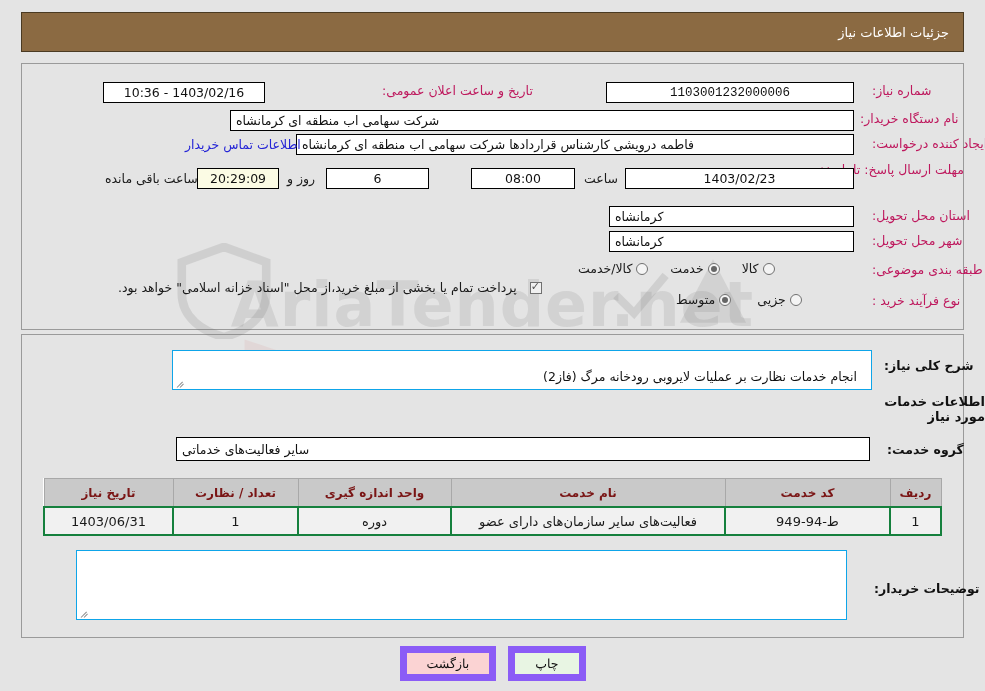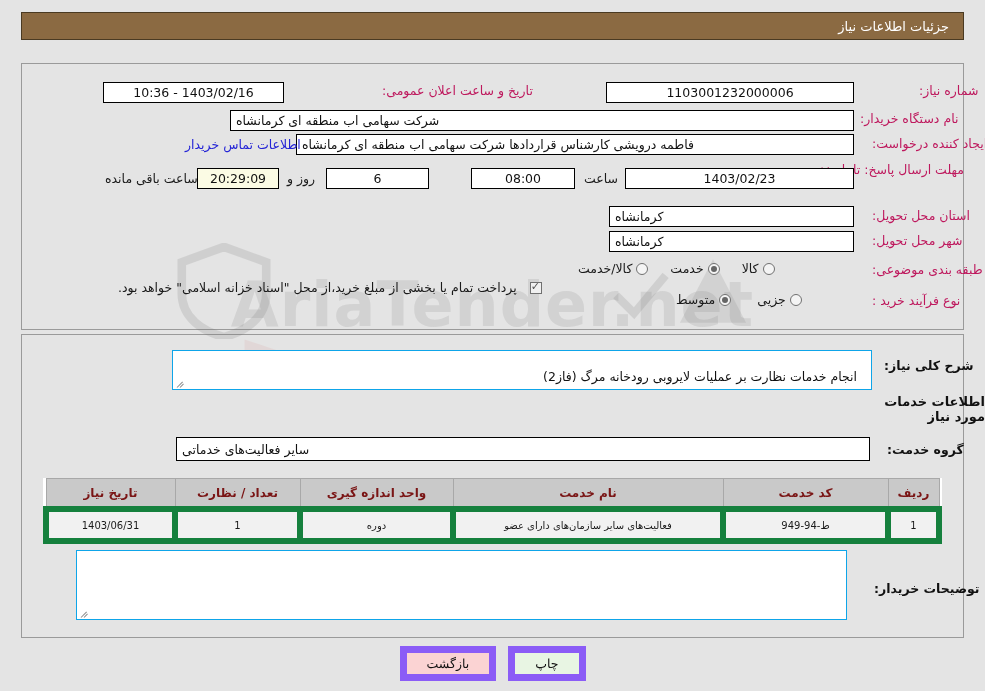--- a/index.html
+++ b/index.html
@@ -61,21 +61,21 @@
     position: absolute;
     left: 676px; top: 255px;
     width: 74px; height: 72px;
     opacity: .20;
   }
 
   
   .titlebar {
     position: absolute;
     left: 21px; top: 12px;
-    width: 943px; height: 28px;
+    width: 943px; height: 40px;
     background: #8b6a42;
     border: 1px solid #4a3a22;
     box-sizing: border-box;
     display: flex;
     align-items: center;
     justify-content: flex-start;
     padding-right: 14px;
     z-index: 2;
   }
   .titlebar .t {
@@ -231,23 +231,23 @@
     color: #7a1515;
     font-size: 12px;
     font-weight: bold;
     height: 27px;
     padding: 0 6px;
     text-align: center;
     white-space: nowrap;
   }
   table.grid td {
     background: #f1f1f1;
-    border: 6px solid #15803d;
+    border: 2px solid #15803d;
     color: #1a1a1a;
-    font-size: 10px;
+    font-size: 13px;
     height: 26px;
     padding: 0 6px;
     text-align: center;
     white-space: nowrap;
   }
 
   
   .btnrow {
     position: absolute;
     left: 0; top: 646px;
@@ -289,29 +289,29 @@
   </svg>
   <div class="wm-text">AriaTender.net</div>
 </div>
 
 <div class="titlebar">
   <span class="t">جزئیات اطلاعات نیاز</span>
 </div>
 
 <div class="panel" id="panel-top"></div>
 
-<div class="row" style="left:919px; top:83px; z-index:6;">
+<div class="row" style="left:872px; top:83px; z-index:6;">
   <span class="lbl">شماره نیاز:</span>
 </div>
-<div class="fld center" style="position:absolute; left:606px; top:82px; width:248px; z-index:6;">1103001232000006</div>
+<div class="fld center" style="position:absolute; left:606px; top:82px; width:248px; z-index:6;font-family:Liberation Mono, monospace;">1103001232000006</div>
 
 <div class="row" style="left:382px; top:83px; z-index:6;">
   <span class="lbl">تاریخ و ساعت اعلان عمومی:</span>
 </div>
-<div class="fld center" style="position:absolute; left:103px; top:82px; width:181px; z-index:6;">1403/02/16 - 10:36</div>
+<div class="fld center" style="position:absolute; left:103px; top:82px; width:162px; z-index:6;">1403/02/16 - 10:36</div>
 
 <div class="row" style="left:860px; top:111px; z-index:6;">
   <span class="lbl">نام دستگاه خریدار:</span>
 </div>
 <div class="fld" style="position:absolute; left:230px; top:110px; width:624px; justify-content:flex-end; z-index:6;">شرکت سهامی اب منطقه ای کرمانشاه</div>
 
 <div class="row" style="left:872px; top:136px; z-index:6;">
   <span class="lbl">ایجاد کننده درخواست:</span>
 </div>
 <div class="fld" style="position:absolute; left:296px; top:134px; width:558px; justify-content:flex-end; z-index:6;">فاطمه درویشی کارشناس قراردادها شرکت سهامی اب منطقه ای کرمانشاه</div>

